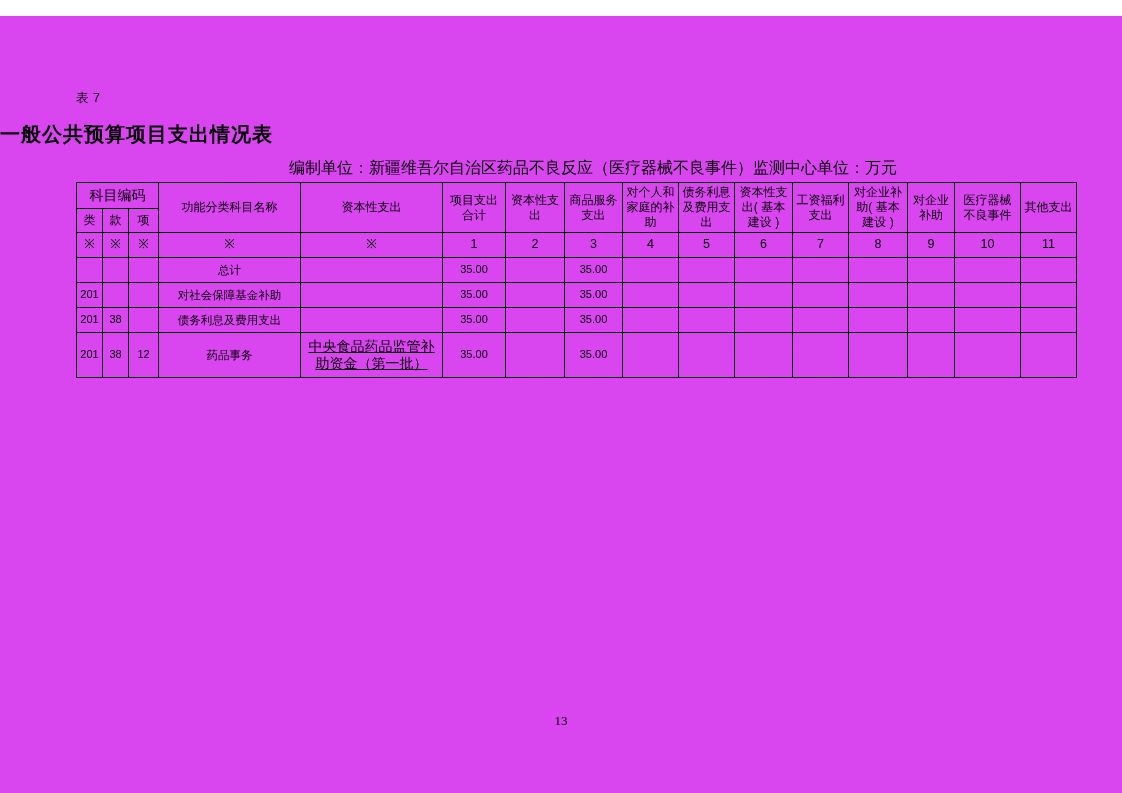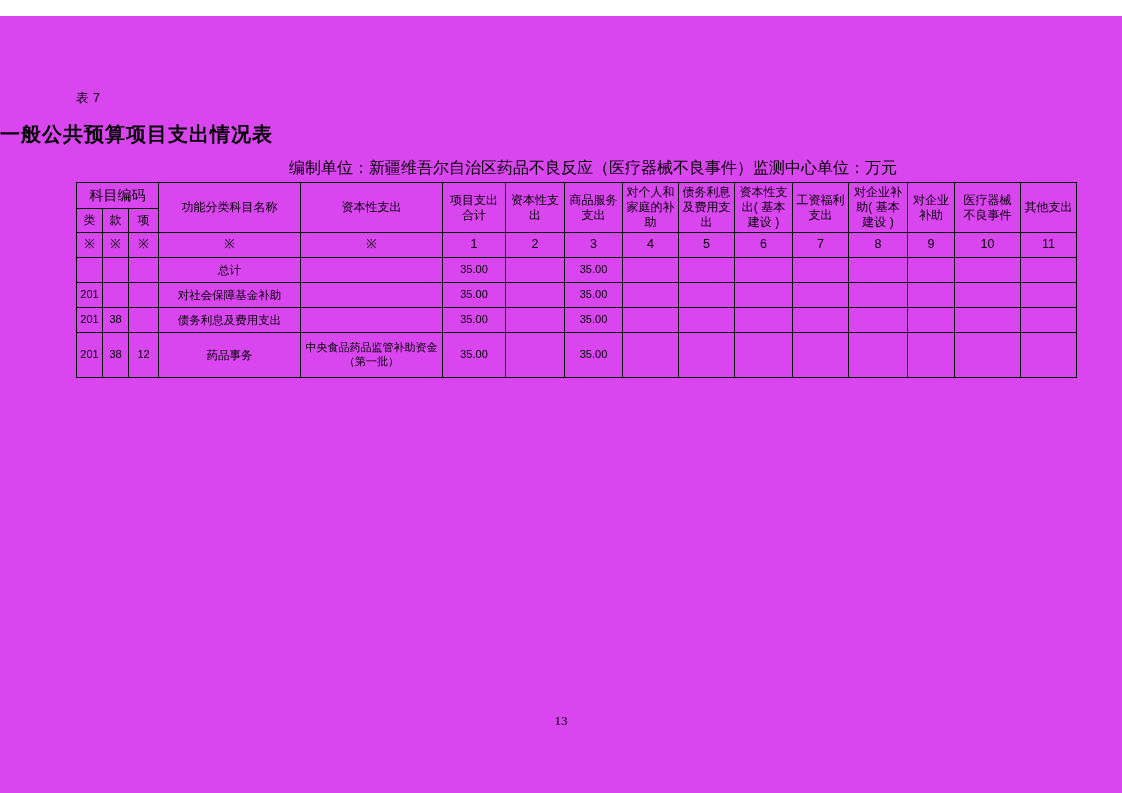--- a/index.html
+++ b/index.html
@@ -95,22 +95,23 @@
   .bold { font-weight: bold; }
   .right { text-align: right; padding-right: 8px; }
   .namecell {
     text-align: center;
     font-size: 11.5px;
   }
   .projname {
     text-align: left;
     padding-left: 5px;
     padding-right: 5px;
-    font-size: 11px;
+    font-size: 14px;
     line-height: 1.35;
+    text-decoration: underline;
   }
   .page-number {
     position: absolute;
     left: 0;
     top: 697px;
     width: 1122px;
     text-align: center;
     font-size: 13px;
     font-family: "Liberation Serif", serif;
   }

